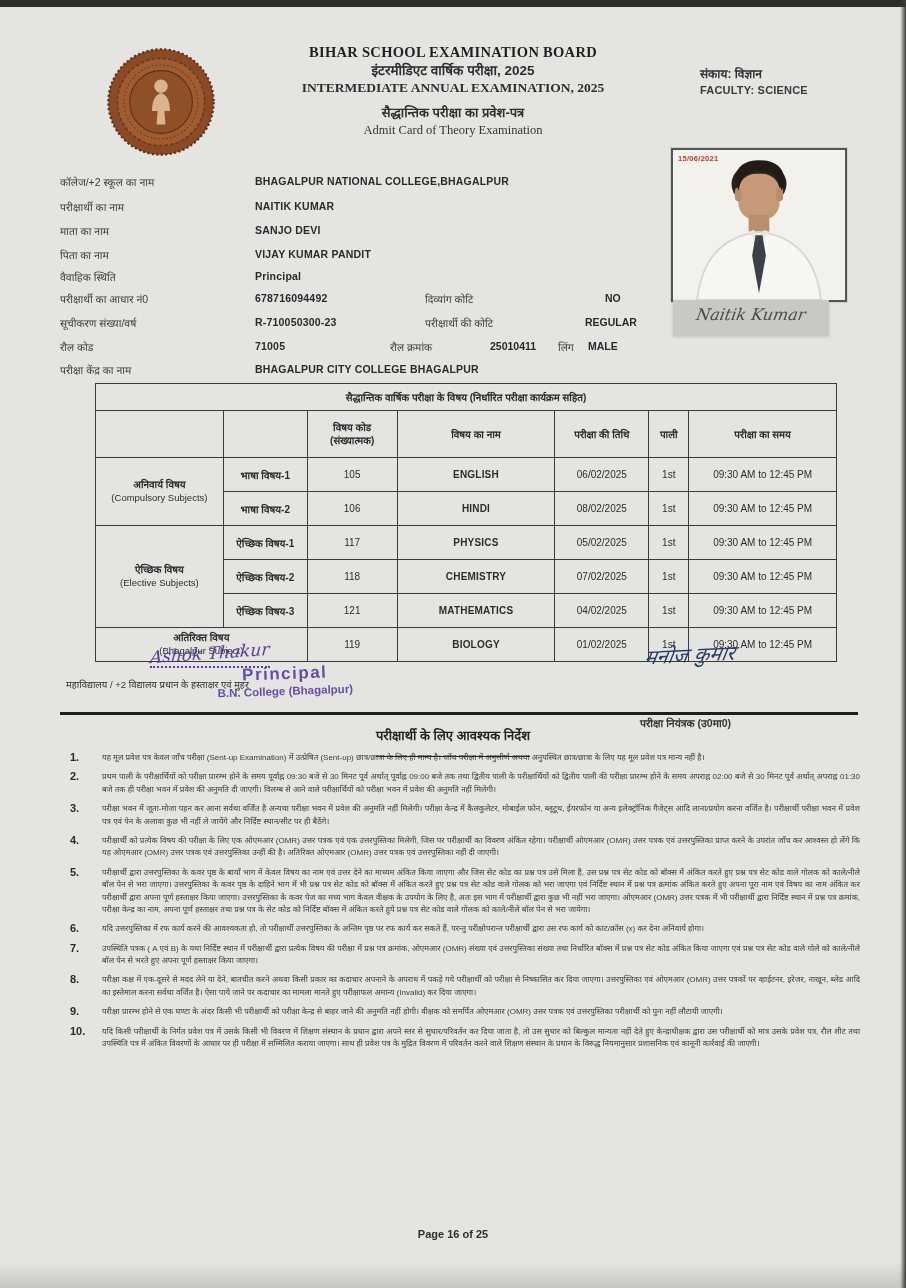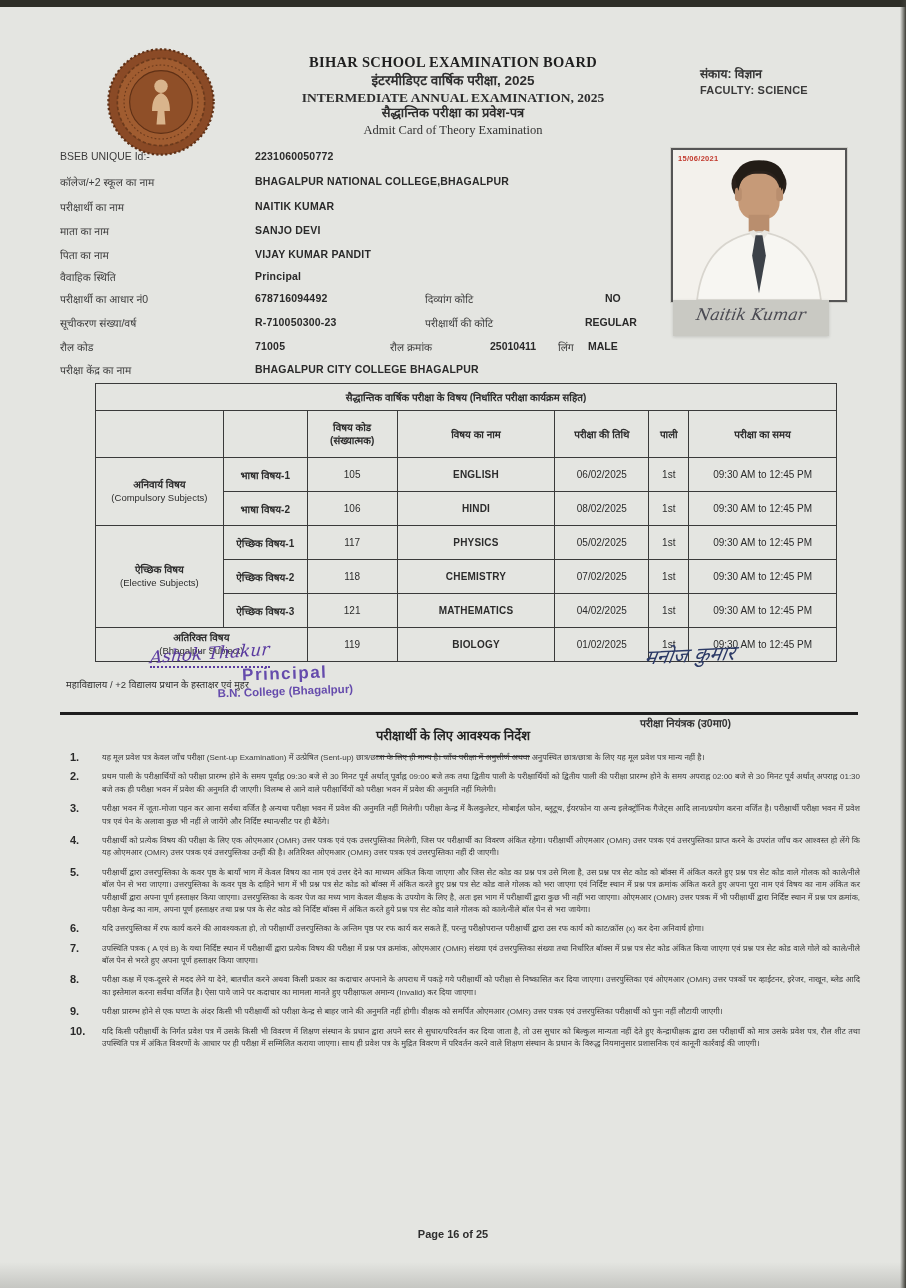--- a/index.html
+++ b/index.html
@@ -12,24 +12,24 @@
   .abs{position:absolute;}
   
   .edge-top{left:0;top:0;width:906px;height:7px;background:#2e2e27;}
   .edge-right{right:0;top:0;width:6px;height:1288px;background:linear-gradient(to right, rgba(0,0,0,0), #3c3c35);}
   .edge-bottom{left:0;bottom:0;width:906px;height:26px;background:linear-gradient(to bottom, rgba(0,0,0,0), rgba(60,60,55,.18));}
 
   
   .seal{left:105px;top:46px;width:112px;height:112px;}
   .hdr{left:233px;top:44px;width:440px;text-align:center;line-height:1.15;}
   .hdr .hi-big{font-size:15px;font-weight:bold;color:#222;}
-  .hdr .en-big{font-family:"Liberation Serif",serif;font-size:14.5px;font-weight:bold;letter-spacing:.3px;color:#1f1f1f;margin-top:10px;}
+  .hdr .en-big{font-family:"Liberation Serif",serif;font-size:14.5px;font-weight:bold;letter-spacing:.3px;color:#1f1f1f;margin-top:0;}
   .hdr .hi-mid{font-size:13.5px;font-weight:bold;margin-top:2px;}
   .hdr .en-mid{font-family:"Liberation Serif",serif;font-size:13.5px;font-weight:bold;margin-top:2px;}
-  .hdr .hi-sub{font-size:13px;font-weight:bold;margin-top:0;}
+  .hdr .hi-sub{font-size:13px;font-weight:bold;margin-top:10px;}
   .hdr .en-sub{font-family:"Liberation Serif",serif;font-size:12.5px;margin-top:2px;color:#333;}
   .faculty{left:700px;top:66px;line-height:1.4;}
   .faculty .hi{font-size:12px;font-weight:bold;color:#333;}
   .faculty .en{font-size:11px;font-weight:bold;color:#3a3a3a;letter-spacing:.2px;}
 
   
   .inforow{left:60px;width:790px;height:22px;}
   .inforow .lab{position:absolute;left:0;top:0;font-size:10.5px;color:#3c3c3c;}
   .inforow .val{position:absolute;left:195px;top:0;font-size:10.5px;font-weight:bold;color:#2a2a2a;letter-spacing:.2px;}
   .inforow .lab2{position:absolute;top:0;font-size:10.5px;color:#3c3c3c;}
@@ -121,24 +121,20 @@
       <path d="M14,88 Q18,52 50,48 Q82,52 86,88 Z" fill="#f7f6f2" stroke="#d8d5ce" stroke-width="1"></path>
       <path d="M44,48 L50,56 L56,48 L53,47 L50,50 L47,47 Z" fill="#e7e5df"></path>
       <path d="M48,50 L52,50 L54,62 L50,84 L46,62 Z" fill="#3c4148"></path>
     </svg>
     <span class="photo-date">15/06/2021</span>
   </div>
   <div class="abs photo-sign">
     <span>Naitik Kumar</span>
   </div>
 
-  <div class="abs inforow" style="top:150px">
-    <span class="lab">BSEB UNIQUE Id:-</span>
-    <span class="val">2231060050772</span>
-  </div>
   <div class="abs inforow" style="top:175px">
     <span class="lab">कॉलेज/+2 स्कूल का नाम</span>
     <span class="val">BHAGALPUR NATIONAL COLLEGE,BHAGALPUR</span>
   </div>
   <div class="abs inforow" style="top:200px">
     <span class="lab">परीक्षार्थी का नाम</span>
     <span class="val">NAITIK KUMAR</span>
   </div>
   <div class="abs inforow" style="top:224px">
     <span class="lab">माता का नाम</span>

